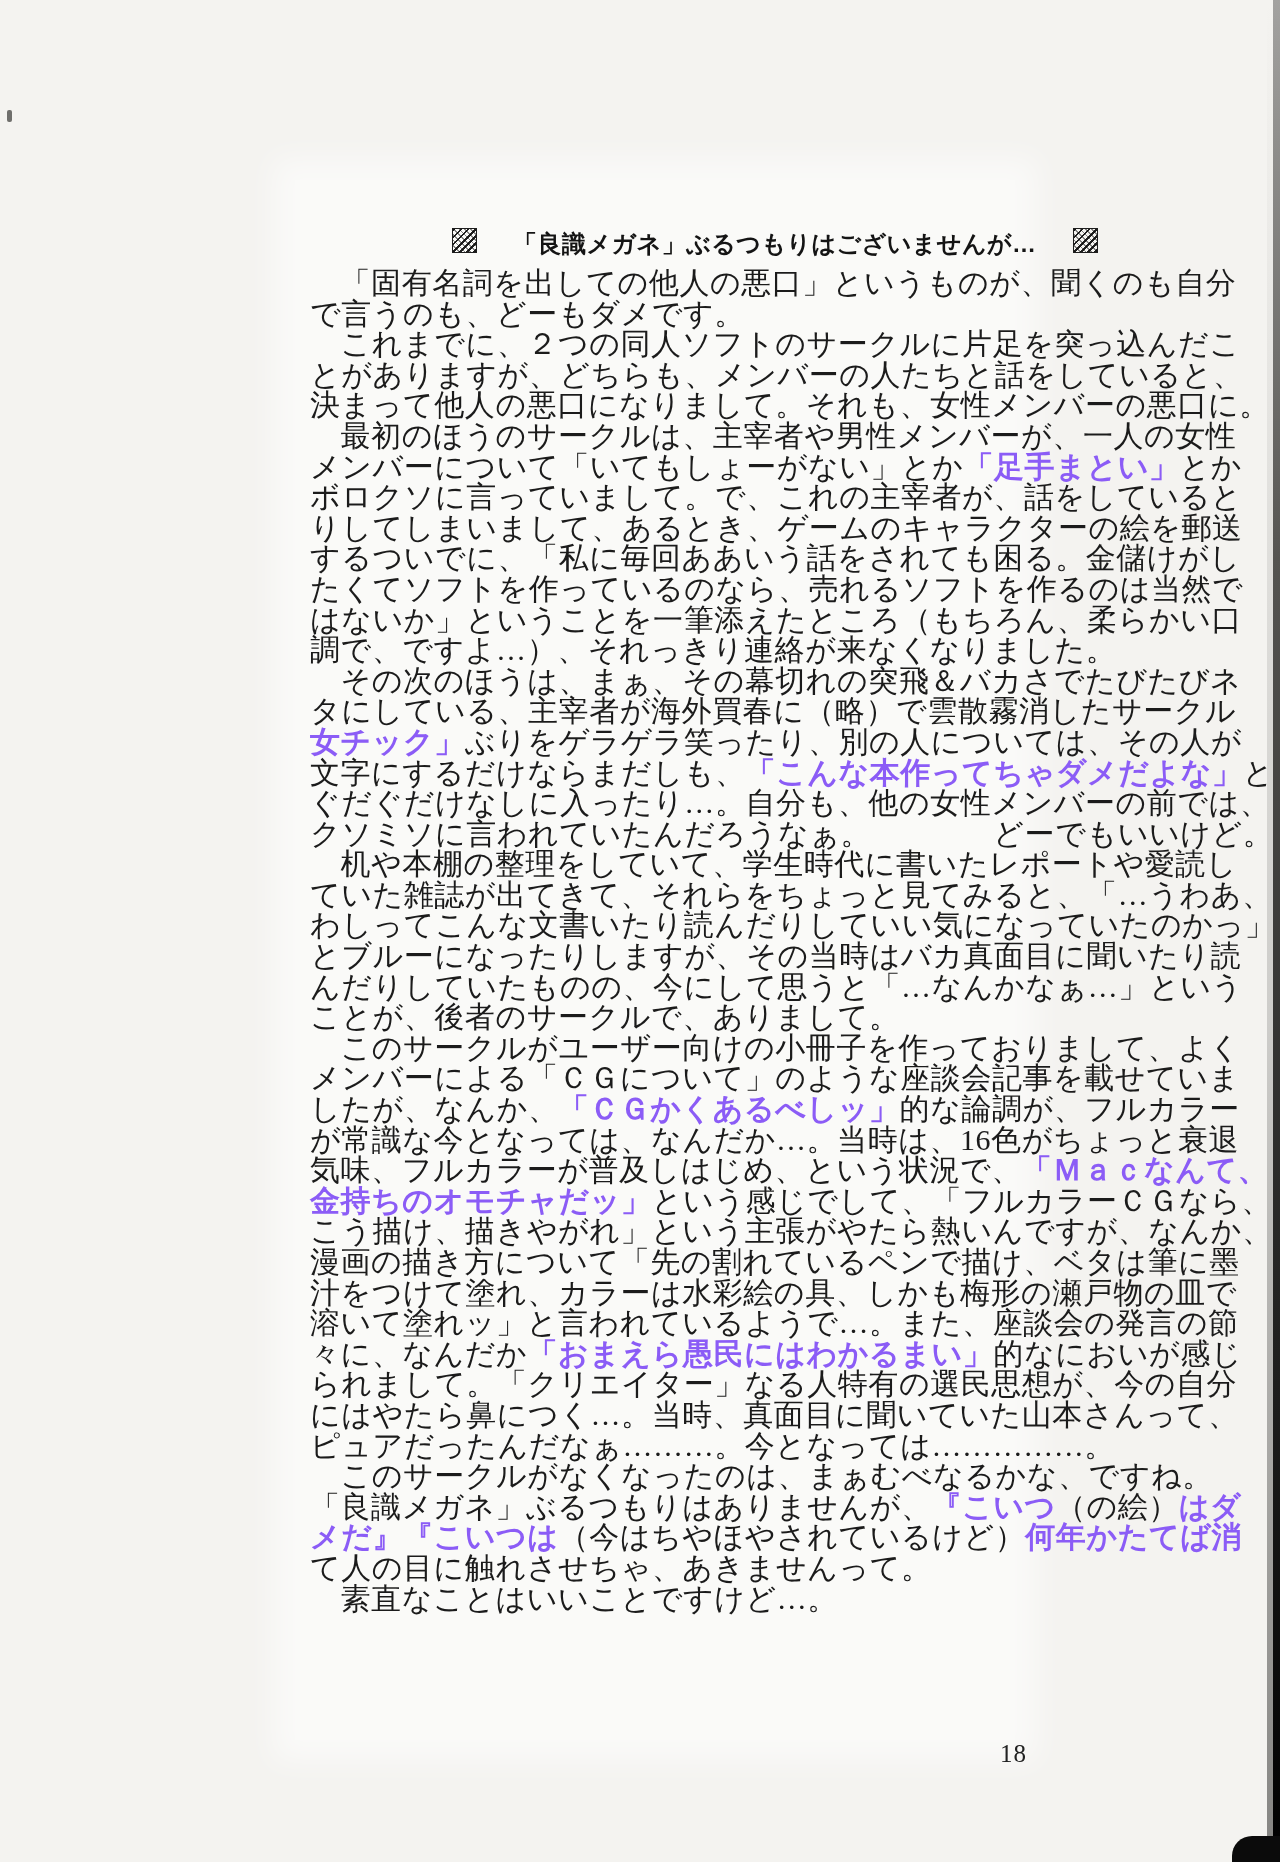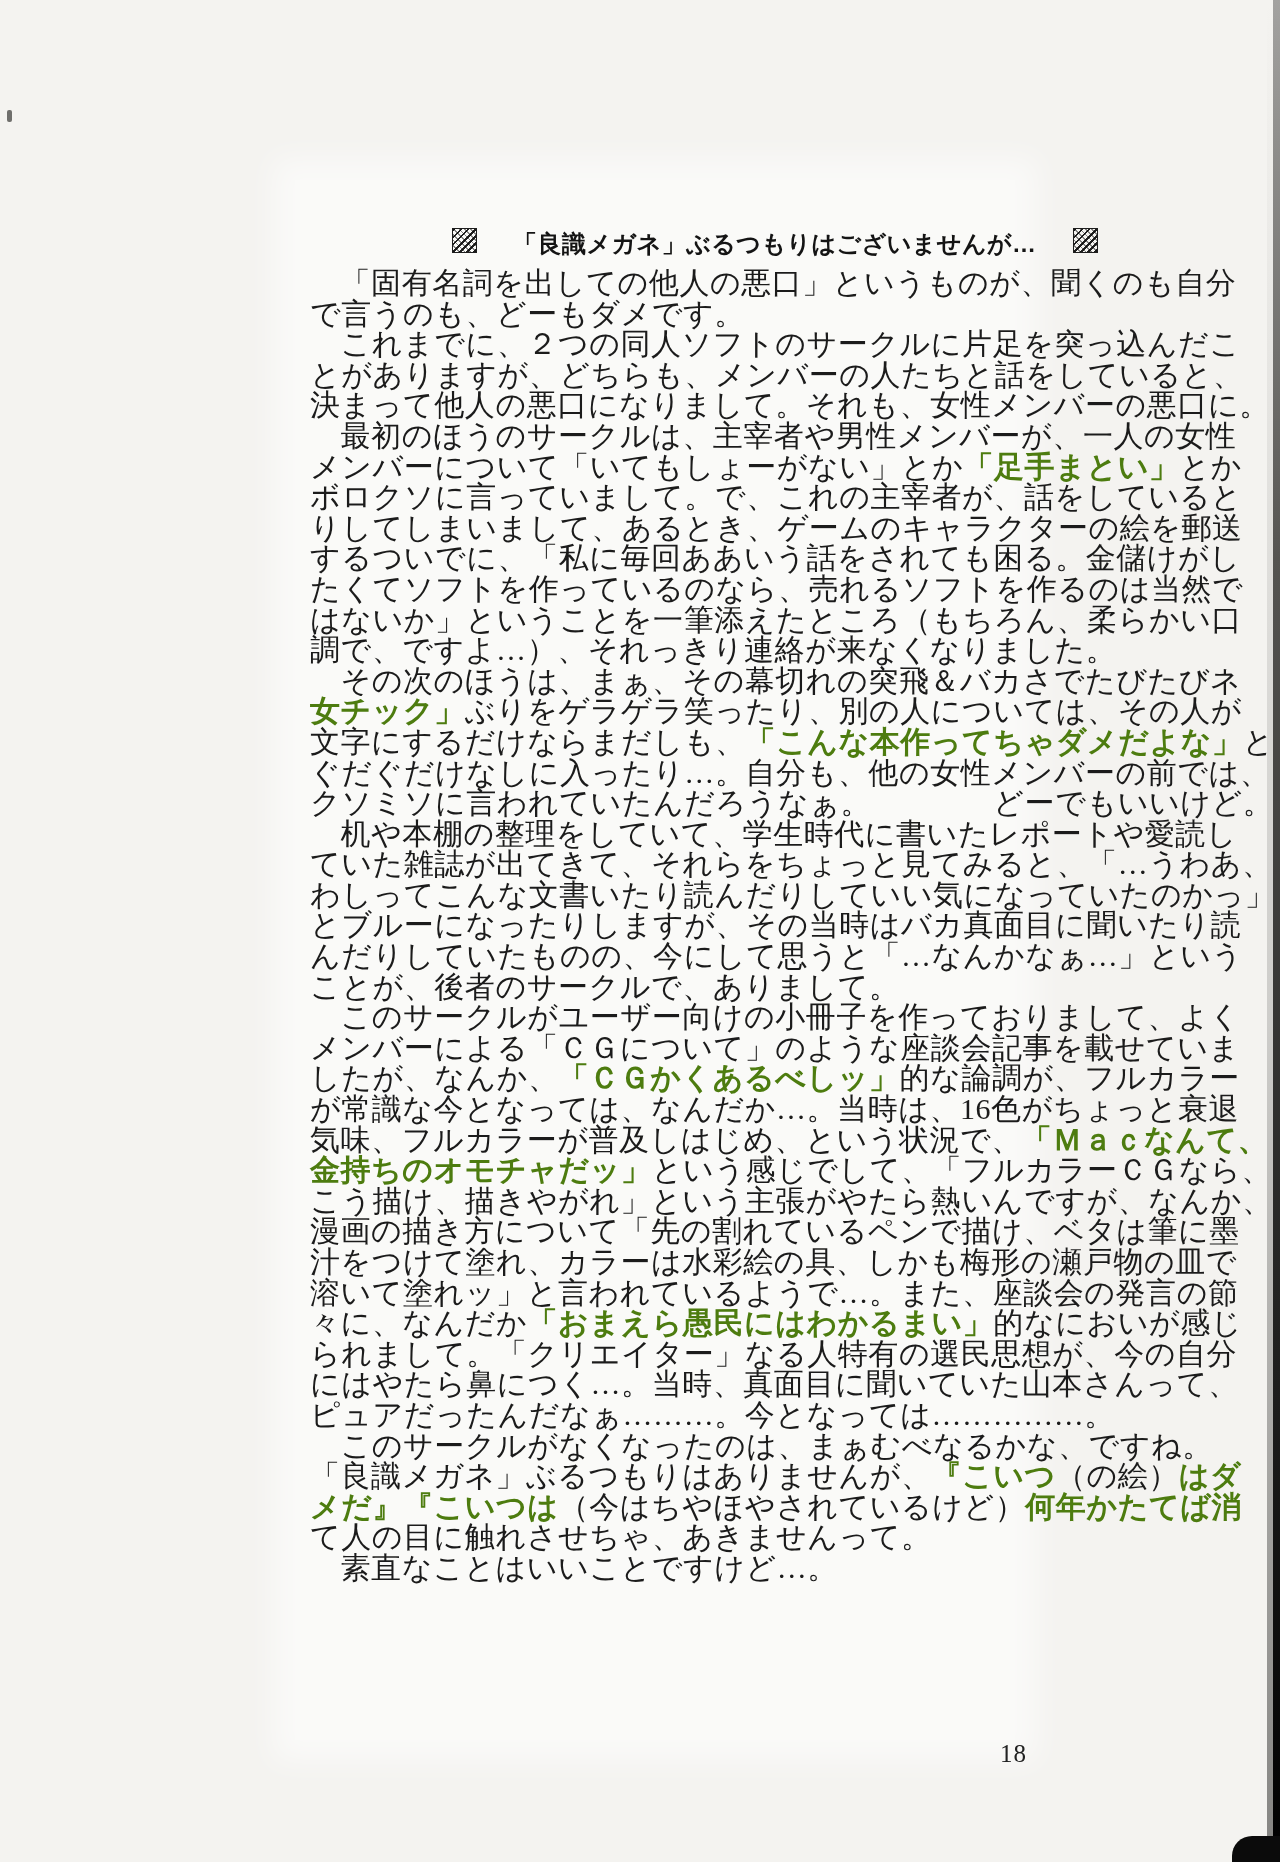--- a/index.html
+++ b/index.html
@@ -42,21 +42,21 @@
   .body-col {
     position:absolute; left:310px; top:268px; width:700px;
     font-size:30px;
     line-height:30.6px;
     letter-spacing:0.55px;
   }
   .line { white-space:nowrap; height:30.6px; }
   .bold {
     font-family:Liberation Sans, sans-serif;
     font-weight:bold;
-    color:#4d7c0f;
+    color:#8b5cf6;
   }
   .reg { }
   .pageno {
     position:absolute; left:1000px; top:1740px;
     font-size:25px; letter-spacing:1px; color:#222;
   }
   
   .edge-right {
     position:absolute; right:0; top:0; width:7px; height:100%;
     background:linear-gradient(to bottom, #a3a2a0 0%, #555451 30%, #232322 70%, #000 100%);
@@ -95,20 +95,21 @@
       <div class="line"><span class="reg">決まって他人の悪口になりまして。それも、女性メンバーの悪口に。</span></div>
       <div class="line"><span class="reg">　最初のほうのサークルは、主宰者や男性メンバーが、一人の女性</span></div>
       <div class="line"><span class="reg">メンバーについて「いてもしょーがない」とか</span><span class="bold">「足手まとい」</span><span class="reg">とか</span></div>
       <div class="line"><span class="reg">ボロクソに言っていまして。で、これの主宰者が、話をしていると</span></div>
       <div class="line"><span class="reg">りしてしまいまして、あるとき、ゲームのキャラクターの絵を郵送</span></div>
       <div class="line"><span class="reg">するついでに、「私に毎回ああいう話をされても困る。金儲けがし</span></div>
       <div class="line"><span class="reg">たくてソフトを作っているのなら、売れるソフトを作るのは当然で</span></div>
       <div class="line"><span class="reg">はないか」ということを一筆添えたところ（もちろん、柔らかい口</span></div>
       <div class="line"><span class="reg">調で、ですよ…）、それっきり連絡が来なくなりました。</span></div>
       <div class="line"><span class="reg">　その次のほうは、まぁ、その幕切れの突飛＆バカさでたびたびネ</span></div>
+      <div class="line"><span class="reg">タにしている、主宰者が海外買春に（略）で雲散霧消したサークル</span></div>
       <div class="line"><span class="bold">女チック」</span><span class="reg">ぶりをゲラゲラ笑ったり、別の人については、その人が</span></div>
       <div class="line"><span class="reg">文字にするだけならまだしも、</span><span class="bold">「こんな本作ってちゃダメだよな」</span><span class="reg">と、</span></div>
       <div class="line"><span class="reg">ぐだぐだけなしに入ったり…。自分も、他の女性メンバーの前では、</span></div>
       <div class="line"><span class="reg">クソミソに言われていたんだろうなぁ。　　　　どーでもいいけど。</span></div>
       <div class="line"><span class="reg">　机や本棚の整理をしていて、学生時代に書いたレポートや愛読し</span></div>
       <div class="line"><span class="reg">ていた雑誌が出てきて、それらをちょっと見てみると、「…うわあ、</span></div>
       <div class="line"><span class="reg">わしってこんな文書いたり読んだりしていい気になっていたのかっ」</span></div>
       <div class="line"><span class="reg">とブルーになったりしますが、その当時はバカ真面目に聞いたり読</span></div>
       <div class="line"><span class="reg">んだりしていたものの、今にして思うと「…なんかなぁ…」という</span></div>
       <div class="line"><span class="reg">ことが、後者のサークルで、ありまして。</span></div>

